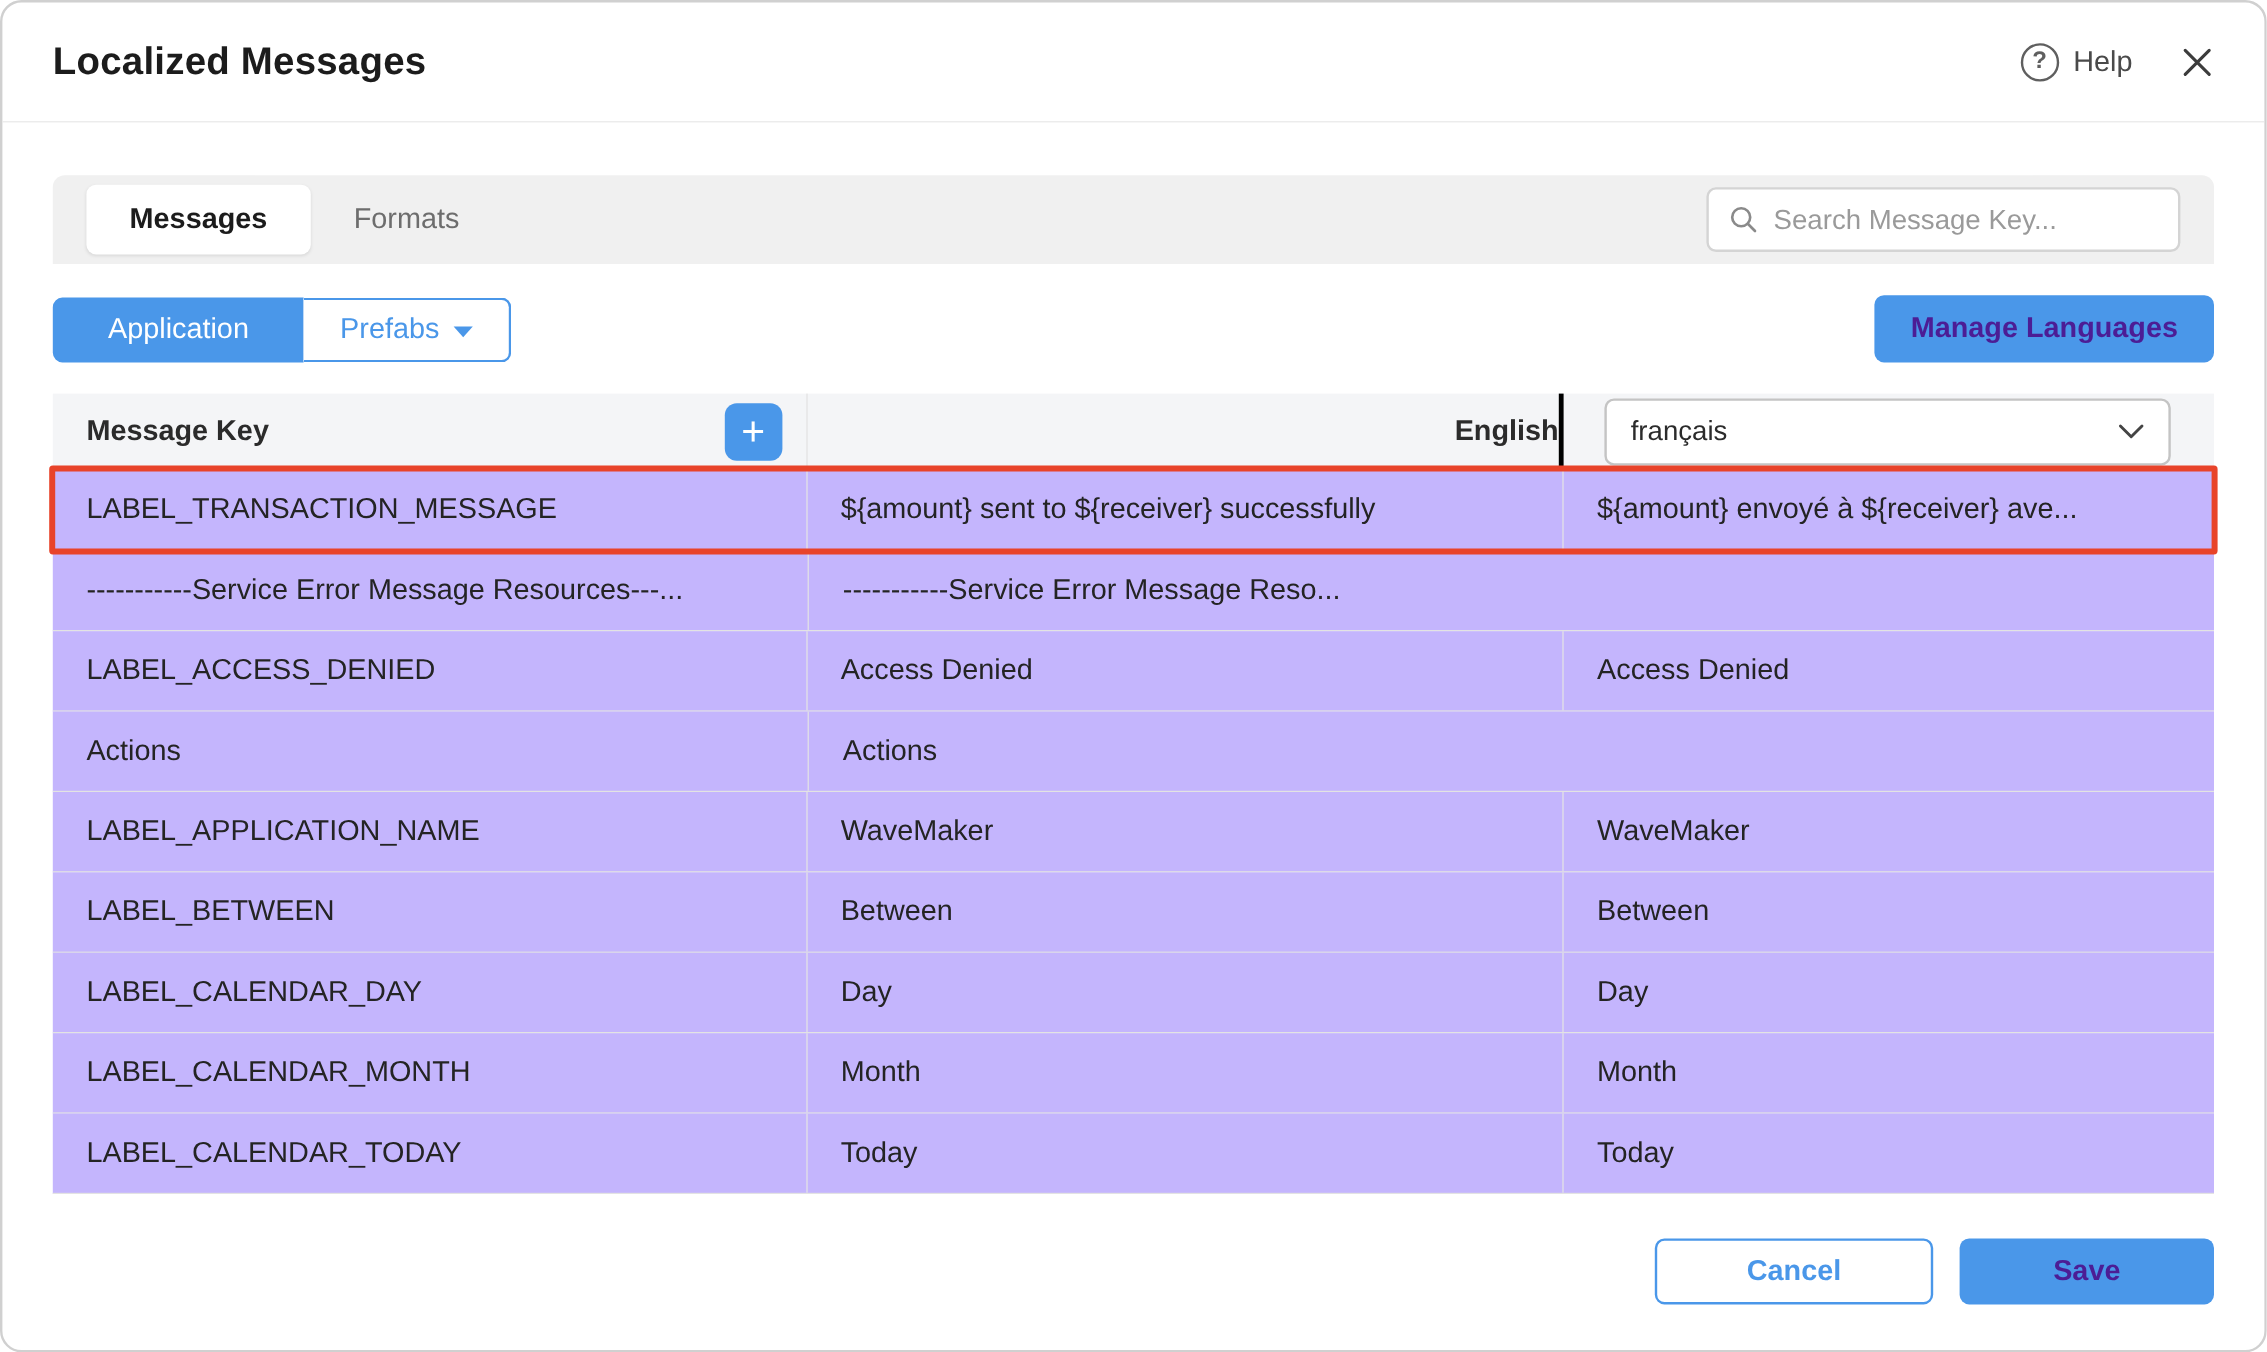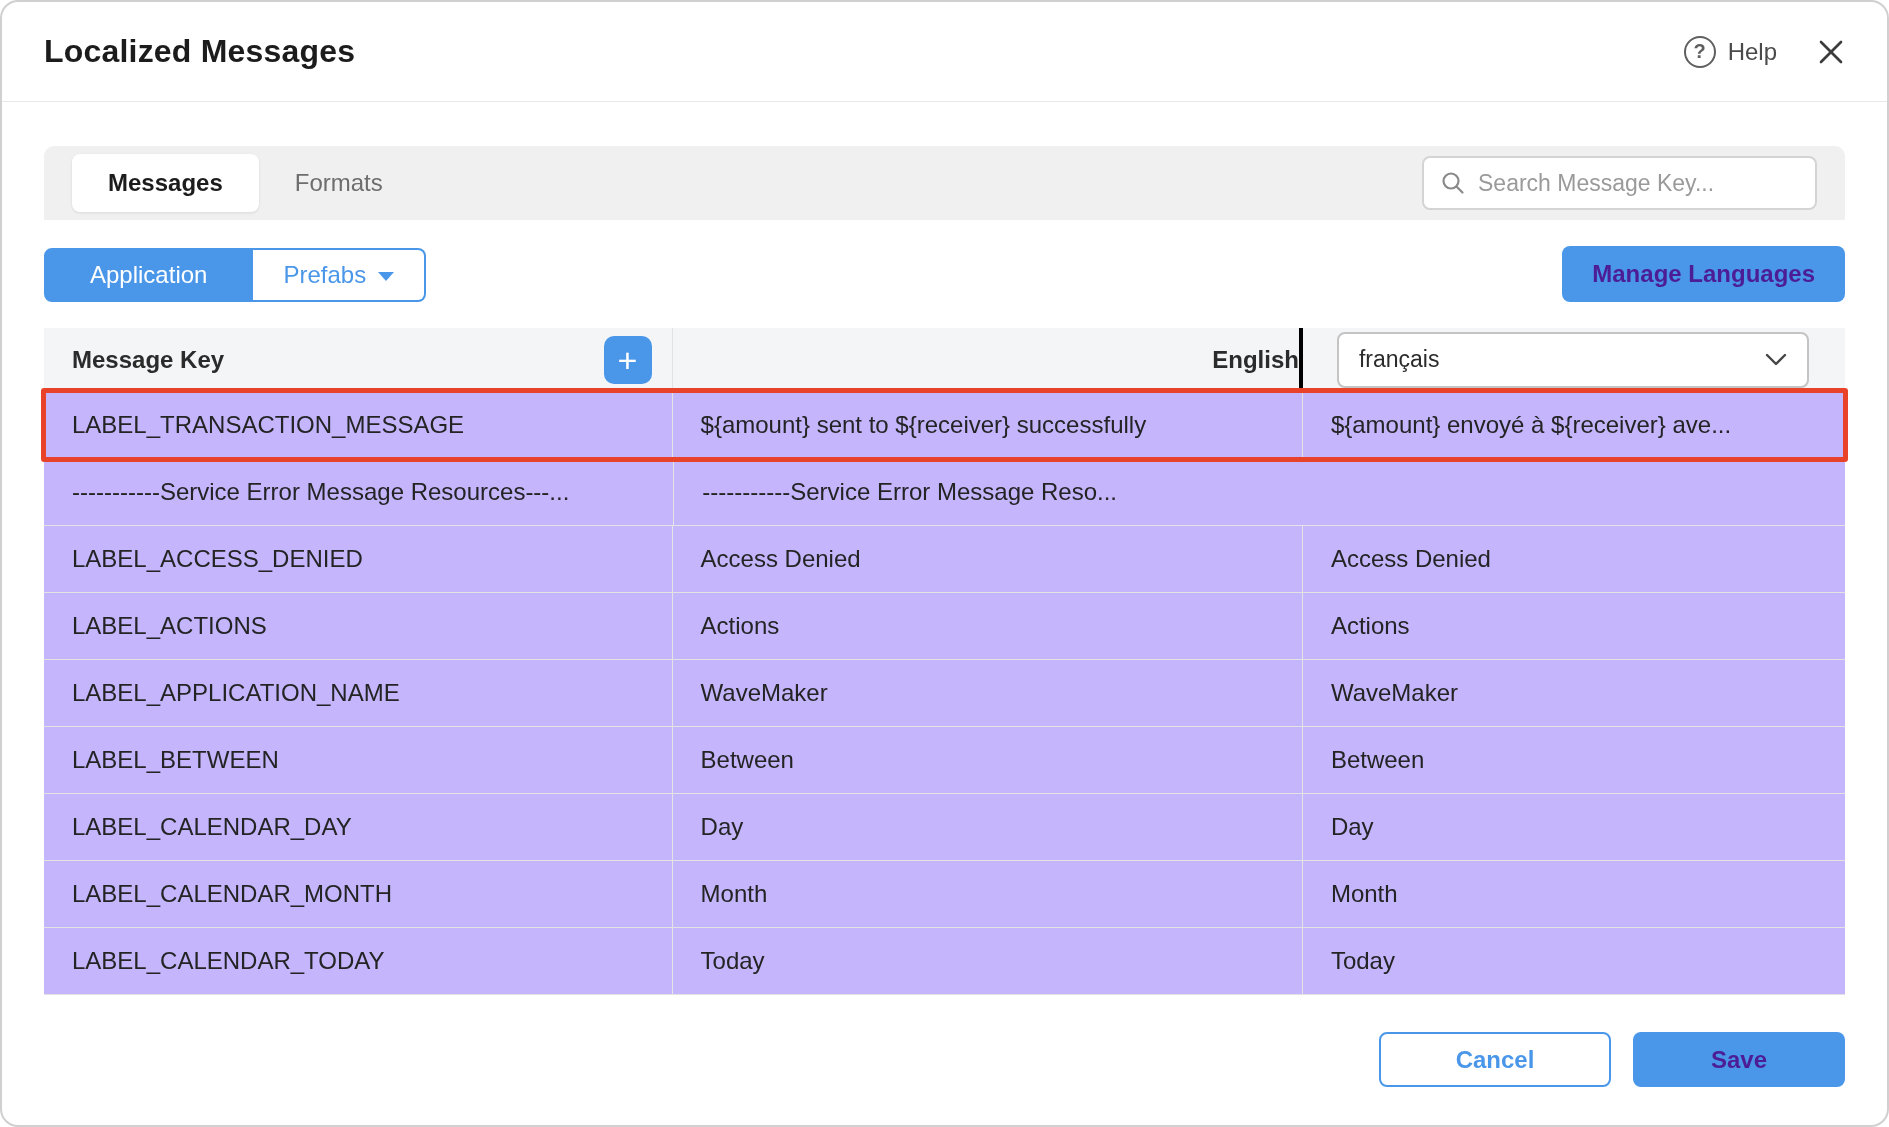--- a/index.html
+++ b/index.html
@@ -314,21 +314,20 @@
           <div class="td col-tr">-----------Service Error Message Reso...</div>
 
         </div>
           <div class="tr">
           <div class="td col-key">LABEL_ACCESS_DENIED</div>
           <div class="td col-en">Access Denied</div>
           <div class="td col-tr">Access Denied</div>
 
         </div>
           <div class="tr">
-          <div class="td col-key">LABEL_ACTIONS</div>
           <div class="td col-en">Actions</div>
           <div class="td col-tr">Actions</div>
 
         </div>
           <div class="tr">
           <div class="td col-key">LABEL_APPLICATION_NAME</div>
           <div class="td col-en">WaveMaker</div>
           <div class="td col-tr">WaveMaker</div>
 
         </div>

